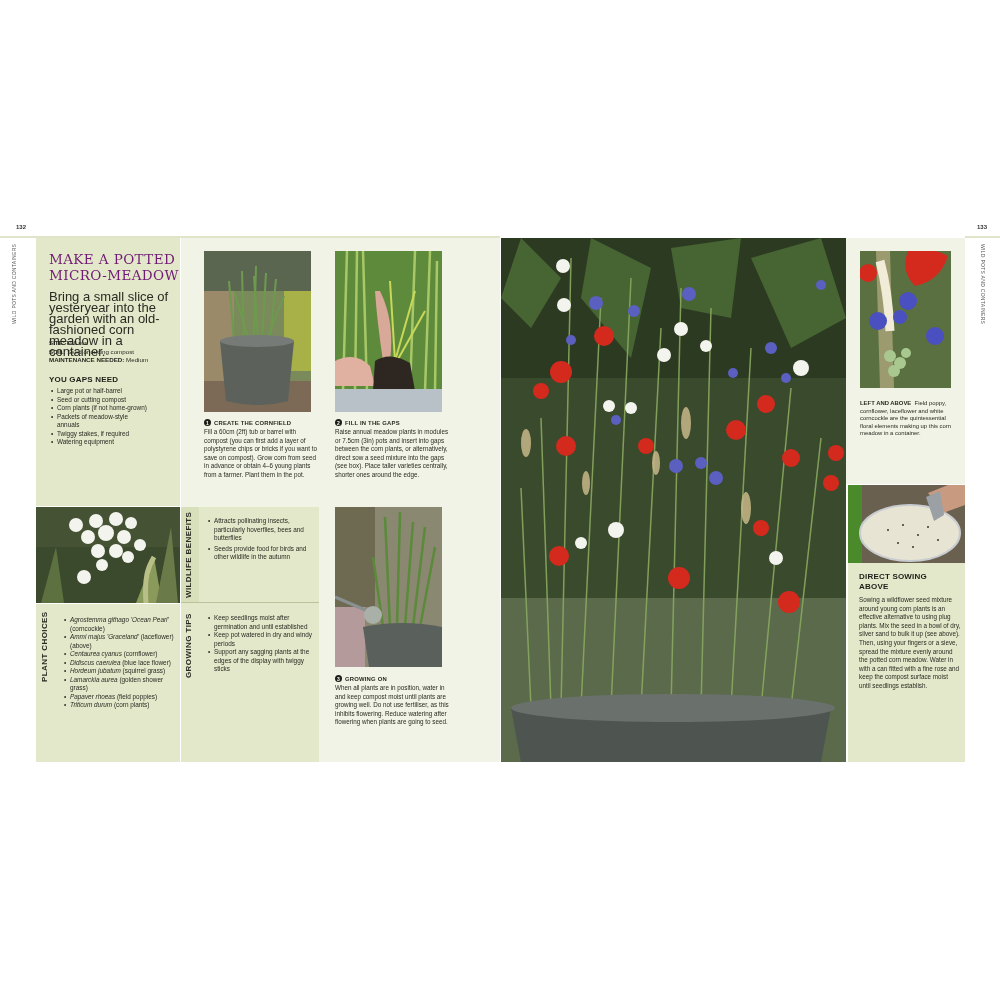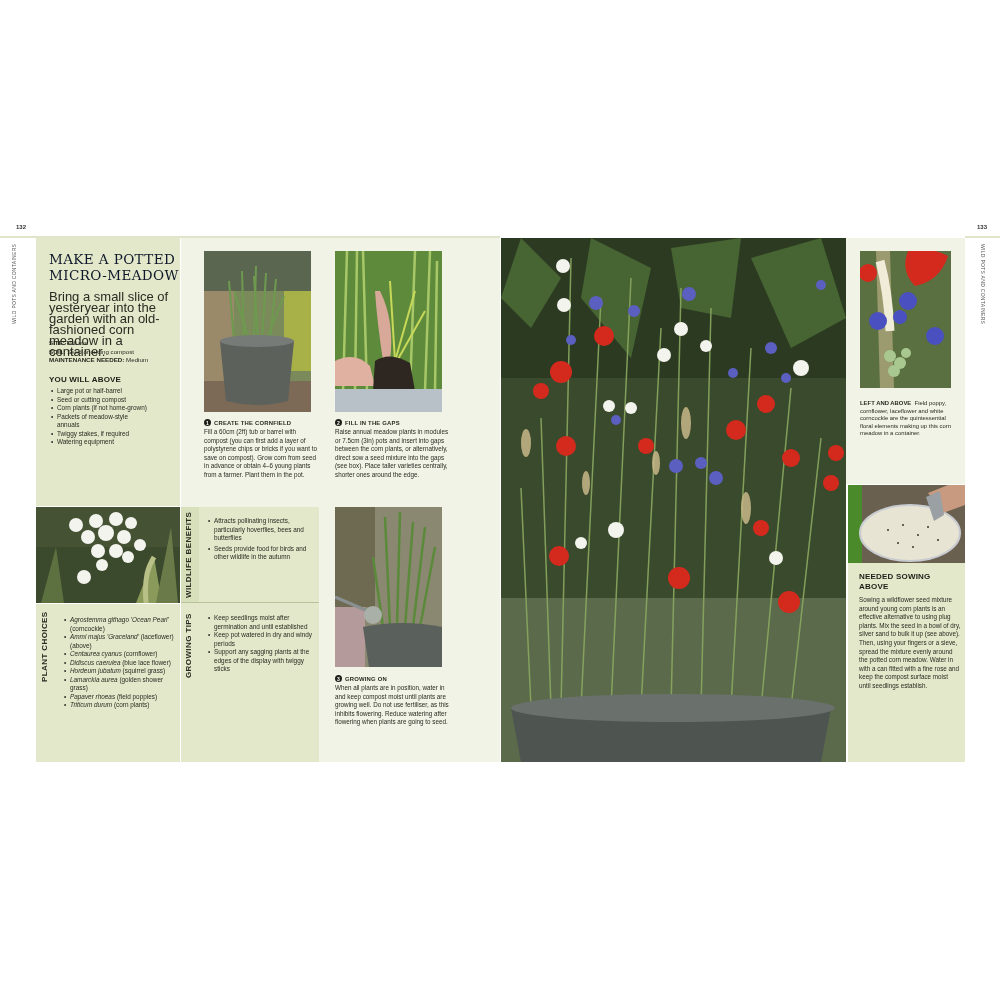--- a/index.html
+++ b/index.html
@@ -5,21 +5,21 @@
   html,body{margin:0;padding:0;background:#ffffff;}
   body{width:1000px;height:1000px;position:relative;overflow:hidden;font-family:"Liberation Sans","DejaVu Sans",sans-serif;color:#2a2a22;}
   .abs{position:absolute;}
   .pagenum{font-size:6px;font-weight:bold;color:#333;}
   .vlabel{font-size:5px;letter-spacing:0.3px;color:#555;writing-mode:vertical-rl;white-space:nowrap;}
   .vlabel.left{transform:rotate(180deg);}
   .hairline{height:2px;background:#dfe5c8;}
   .green{background:#e2e8c9;}
   .cream{background:#f1f3e6;}
   .green2{background:#d8e0bb;}
-  .title{font-family:"DejaVu Serif","Liberation Serif",serif;font-size:13.5px;line-height:16px;letter-spacing:0.4px;color:#0f172a;}
+  .title{font-family:"DejaVu Serif","Liberation Serif",serif;font-size:13.5px;line-height:16px;letter-spacing:0.4px;color:#701a75;}
   .intro{font-size:13px;line-height:11px;color:#2a2a22;}
   .meta{font-size:6.2px;line-height:8.6px;}
   .meta b{font-weight:bold;}
   .h2{font-size:8px;font-weight:bold;letter-spacing:0.2px;color:#1e1e18;}
   ul.bul{margin:0;padding:0;list-style:none;font-size:6.4px;line-height:8.5px;}
   ul.bul li{position:relative;padding-left:7px;}
   ul.bul li::before{content:"•";position:absolute;left:1px;top:0;}
   .stephead{font-size:5.9px;font-weight:bold;letter-spacing:0.2px;display:flex;align-items:center;gap:3px;}
   .num{display:inline-flex;width:7px;height:7px;border-radius:50%;background:#1e1e18;color:#fff;font-size:5px;align-items:center;justify-content:center;font-weight:bold;}
   .stepbody{font-size:6.3px;line-height:8.6px;margin-top:2px;}
@@ -40,21 +40,21 @@
   <div class="abs title" style="left:49px;top:251px;width:130px;">
     <div>MAKE A POTTED</div>
     <div>MICRO-MEADOW</div>
   </div>
   <div class="abs intro" style="left:49px;top:291px;width:126px;">Bring a small slice of yesteryear into the garden with an old-fashioned corn meadow in a container.</div>
   <div class="abs meta" style="left:49px;top:339px;width:128px;">
     <div><b>SITE:</b> <span>Full sun</span></div>
     <div><b>SOIL:</b> <span>Seed or cutting compost</span></div>
     <div><b>MAINTENANCE NEEDED:</b> <span>Medium</span></div>
   </div>
-  <div class="abs h2" style="left:49px;top:375px;">YOU WILL ABOVE</div>
+  <div class="abs h2" style="left:49px;top:375px;">YOU GAPS NEED</div>
   <ul class="abs bul" style="left:50px;top:387px;width:100px;">
     <li>Large pot or half-barrel</li>
     <li>Seed or cutting compost</li>
     <li>Corn plants (if not home-grown)</li>
     <li>Packets of meadow-style annuals</li>
     <li>Twiggy stakes, if required</li>
     <li>Watering equipment</li>
   </ul>
 
   <div class="abs photo" style="left:36px;top:507px;width:144px;height:96px;background:#3e4d2e;">
@@ -326,17 +326,17 @@
           <circle cx="50" cy="58" r="1"></circle>
           <circle cx="65" cy="62" r="1"></circle>
           <circle cx="90" cy="55" r="1"></circle>
         </g>
       <path d="M80 8 L100 0 L117 0 L117 20 L95 28Z" fill="#c89a80"></path>
       <path d="M78 12 L92 6 L96 30 L86 36Z" fill="#9aa0a4"></path>
     </svg>
   </div>
   <div class="abs green" style="left:848px;top:563px;width:117px;height:199px;"></div>
   <div class="abs h2" style="left:859px;top:572px;line-height:10px;">
-    <div>NEEDED SOWING</div>
+    <div>DIRECT SOWING</div>
     <div>ABOVE</div>
   </div>
   <div class="abs stepbody" style="left:859px;top:594px;width:102px;line-height:8.6px;">Sowing a wildflower seed mixture around young corn plants is an effective alternative to using plug plants. Mix the seed in a bowl of dry, silver sand to bulk it up (see above). Then, using your fingers or a sieve, spread the mixture evenly around the potted corn meadow. Water in with a can fitted with a fine rose and keep the compost surface moist until seedlings establish.</div>
 </div>
 
 </body></html>

